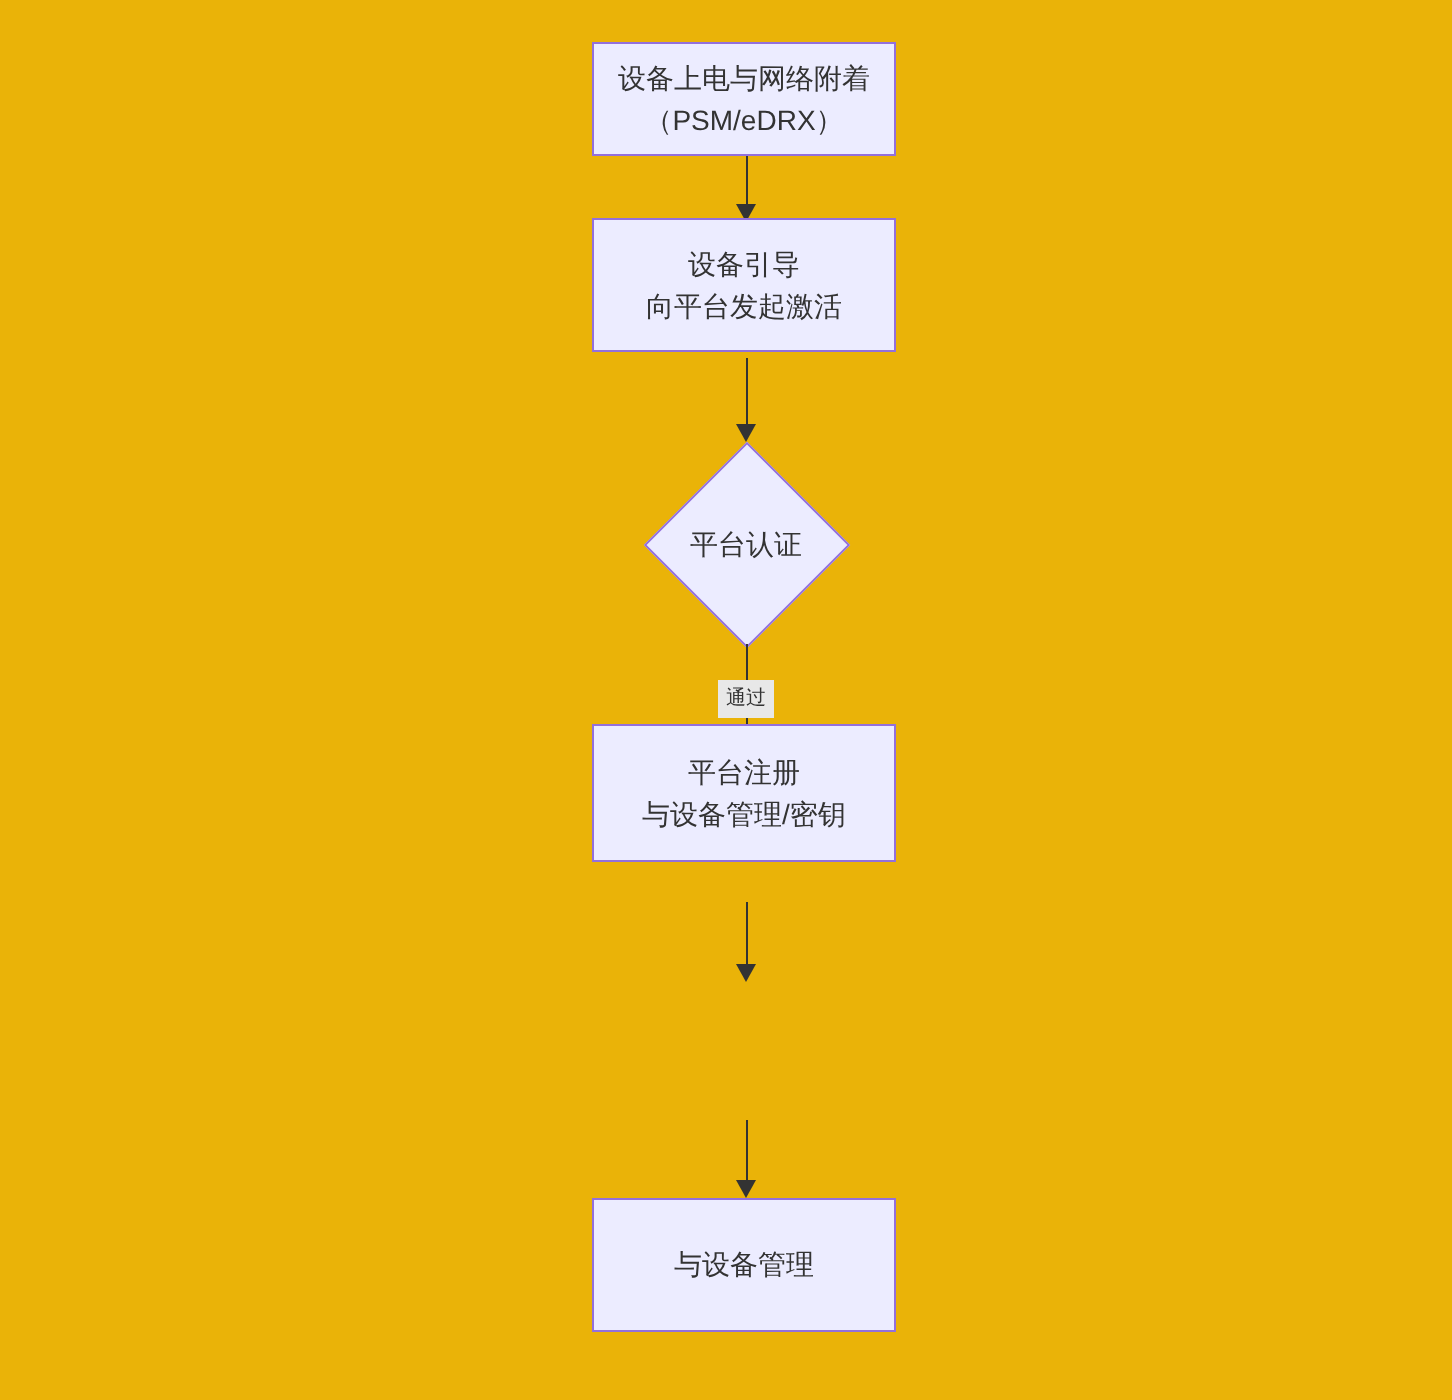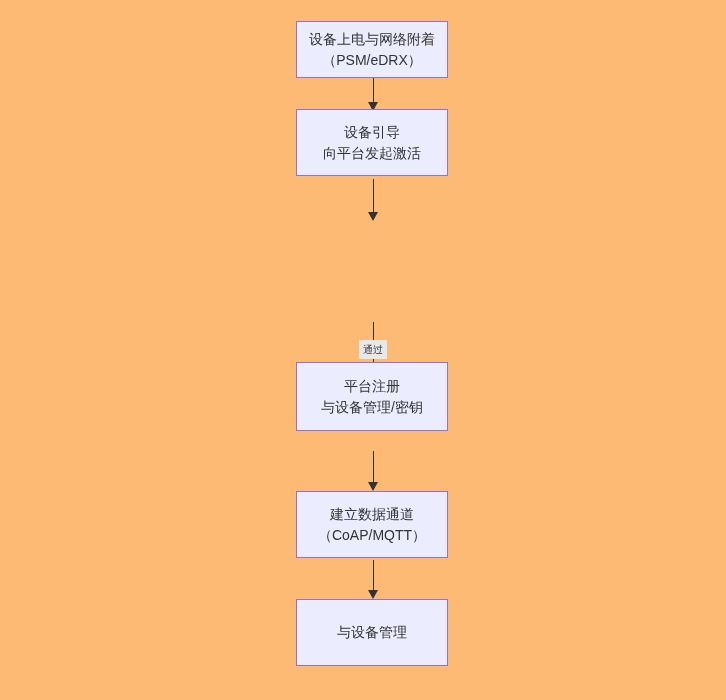--- a/index.html
+++ b/index.html
@@ -4,21 +4,21 @@
 <style>
   html, body {
     margin: 0;
     padding: 0;
     background: #ffffff;
   }
   .canvas {
     position: relative;
     width: 726px;
     height: 700px;
-    background: #fdba74;
+    background: #eab308;
     font-family: "Liberation Sans", "DejaVu Sans", sans-serif;
     color: #333333;
     overflow: hidden;
   }
   .node {
     position: absolute;
     left: 296px;
     width: 152px;
     background: #ECECFF;
     border: 1px solid #9370DB;
@@ -109,41 +109,41 @@
   <div class="node" style="top:109px; height:67px;">
     <span class="node-line">设备引导</span>
     <span class="node-line">向平台发起激活</span>
   </div>
 
   <div class="edge" style="top:179px; height:42px;">
     <div class="line"></div>
     <div class="head"></div>
   </div>
 
+  <div class="diamond-wrap">
+    <div class="diamond-shape"></div>
+    <span class="diamond-label">平台认证</span>
+  </div>
 
   <div class="edge" style="top:322px; height:59px;">
     <div class="line"></div>
     <div class="head"></div>
   </div>
   <span class="edge-label">通过</span>
 
   <div class="node" style="top:362px; height:69px;">
     <span class="node-line">平台注册</span>
     <span class="node-line">与设备管理/密钥</span>
   </div>
 
   <div class="edge" style="top:451px; height:40px;">
     <div class="line"></div>
     <div class="head"></div>
   </div>
 
-  <div class="node" style="top:491px; height:67px;">
-    <span class="node-line">建立数据通道</span>
-    <span class="node-line">（CoAP/MQTT）</span>
-  </div>
 
   <div class="edge" style="top:560px; height:39px;">
     <div class="line"></div>
     <div class="head"></div>
   </div>
 
   <div class="node" style="top:599px; height:67px;">
     <span class="node-line">与设备管理</span>
   </div>
 

